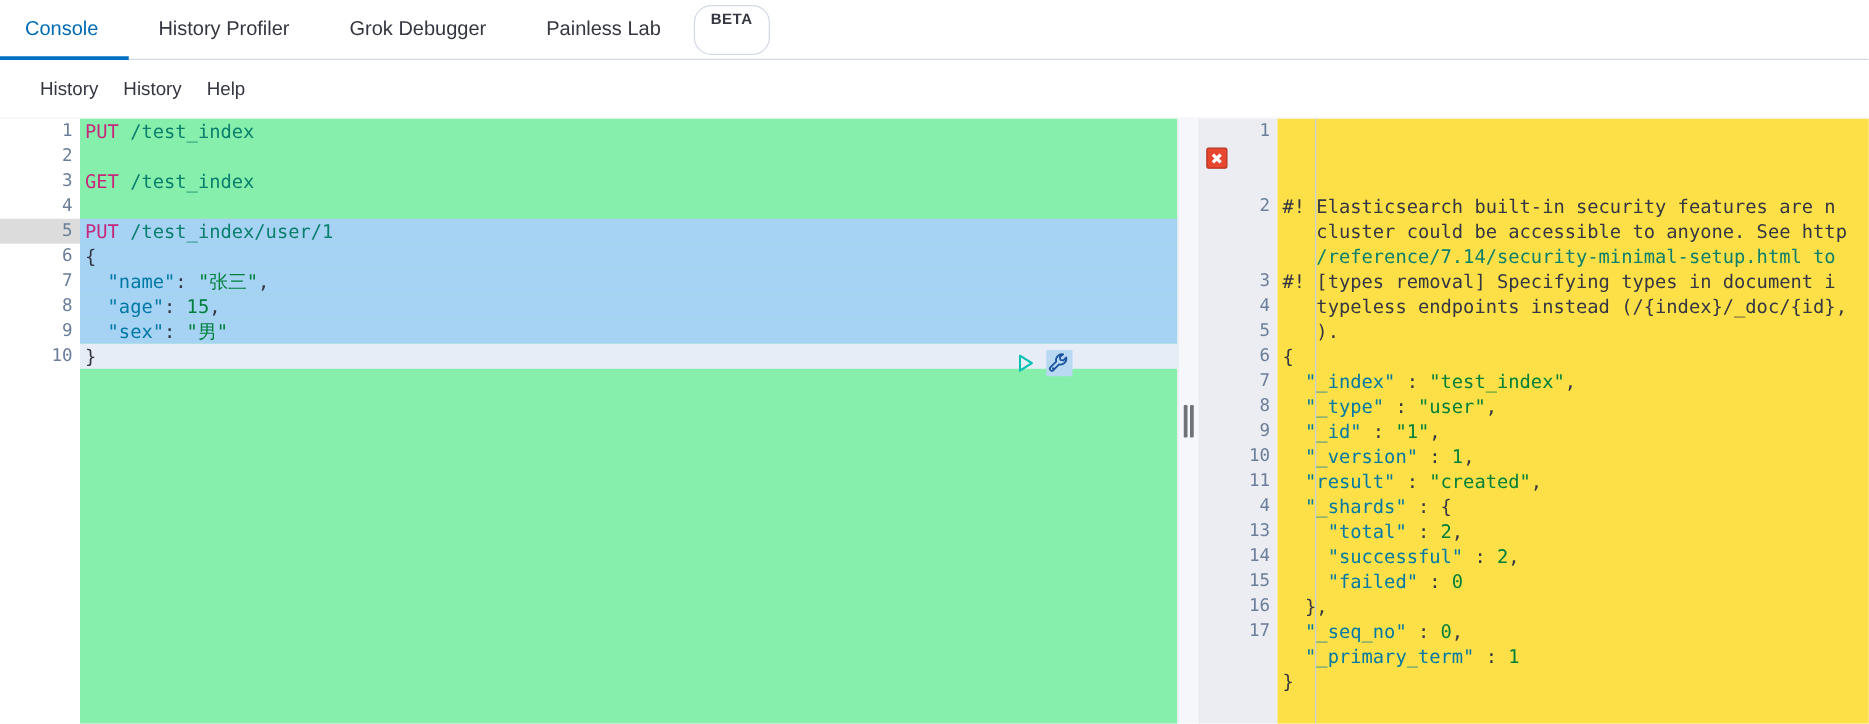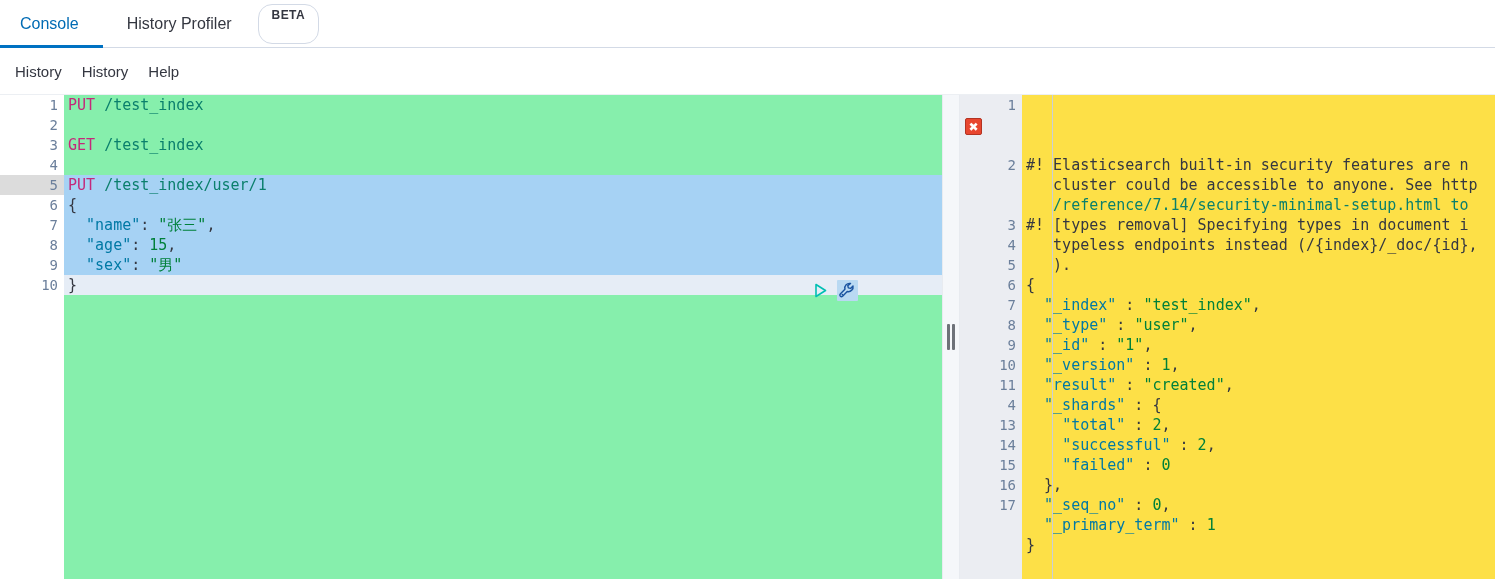--- a/index.html
+++ b/index.html
@@ -47,21 +47,21 @@
     background: #fff;
     line-height: 1;
   }
 
   
   .menubar {
     position: absolute; left: 0; top: 48px; width: 1495px; height: 47px;
     background: #fff;
     border-bottom: 1px solid #eceff3;
     display: flex; align-items: center;
-    padding-left: 5px;
+    padding-left: 22px;
   }
   .menu-item {
     font-size: 15px; color: #343741;
     padding: 4px 10px;
     cursor: pointer;
   }
 
   
   .editors { position: absolute; left: 0; top: 95px; width: 1495px; height: 484px; background:#fff; }
 
@@ -162,20 +162,22 @@
 </style>
 </head>
 <body>
 
 <div class="app">
 
   <div class="tabbar">
     <div class="tabs" id="tabs-container">
         <div class="tab active">Console</div>
         <div class="tab">History Profiler</div>
+        <div class="tab">Grok Debugger</div>
+        <div class="tab">Painless Lab</div>
         <div class="beta-badge">BETA</div>
       </div>
   </div>
 
   <div class="menubar">
     <div id="menu-container" style="display:flex;align-items:center;">
         <div class="menu-item">History</div>
         <div class="menu-item">History</div>
         <div class="menu-item">Help</div>
       </div>

